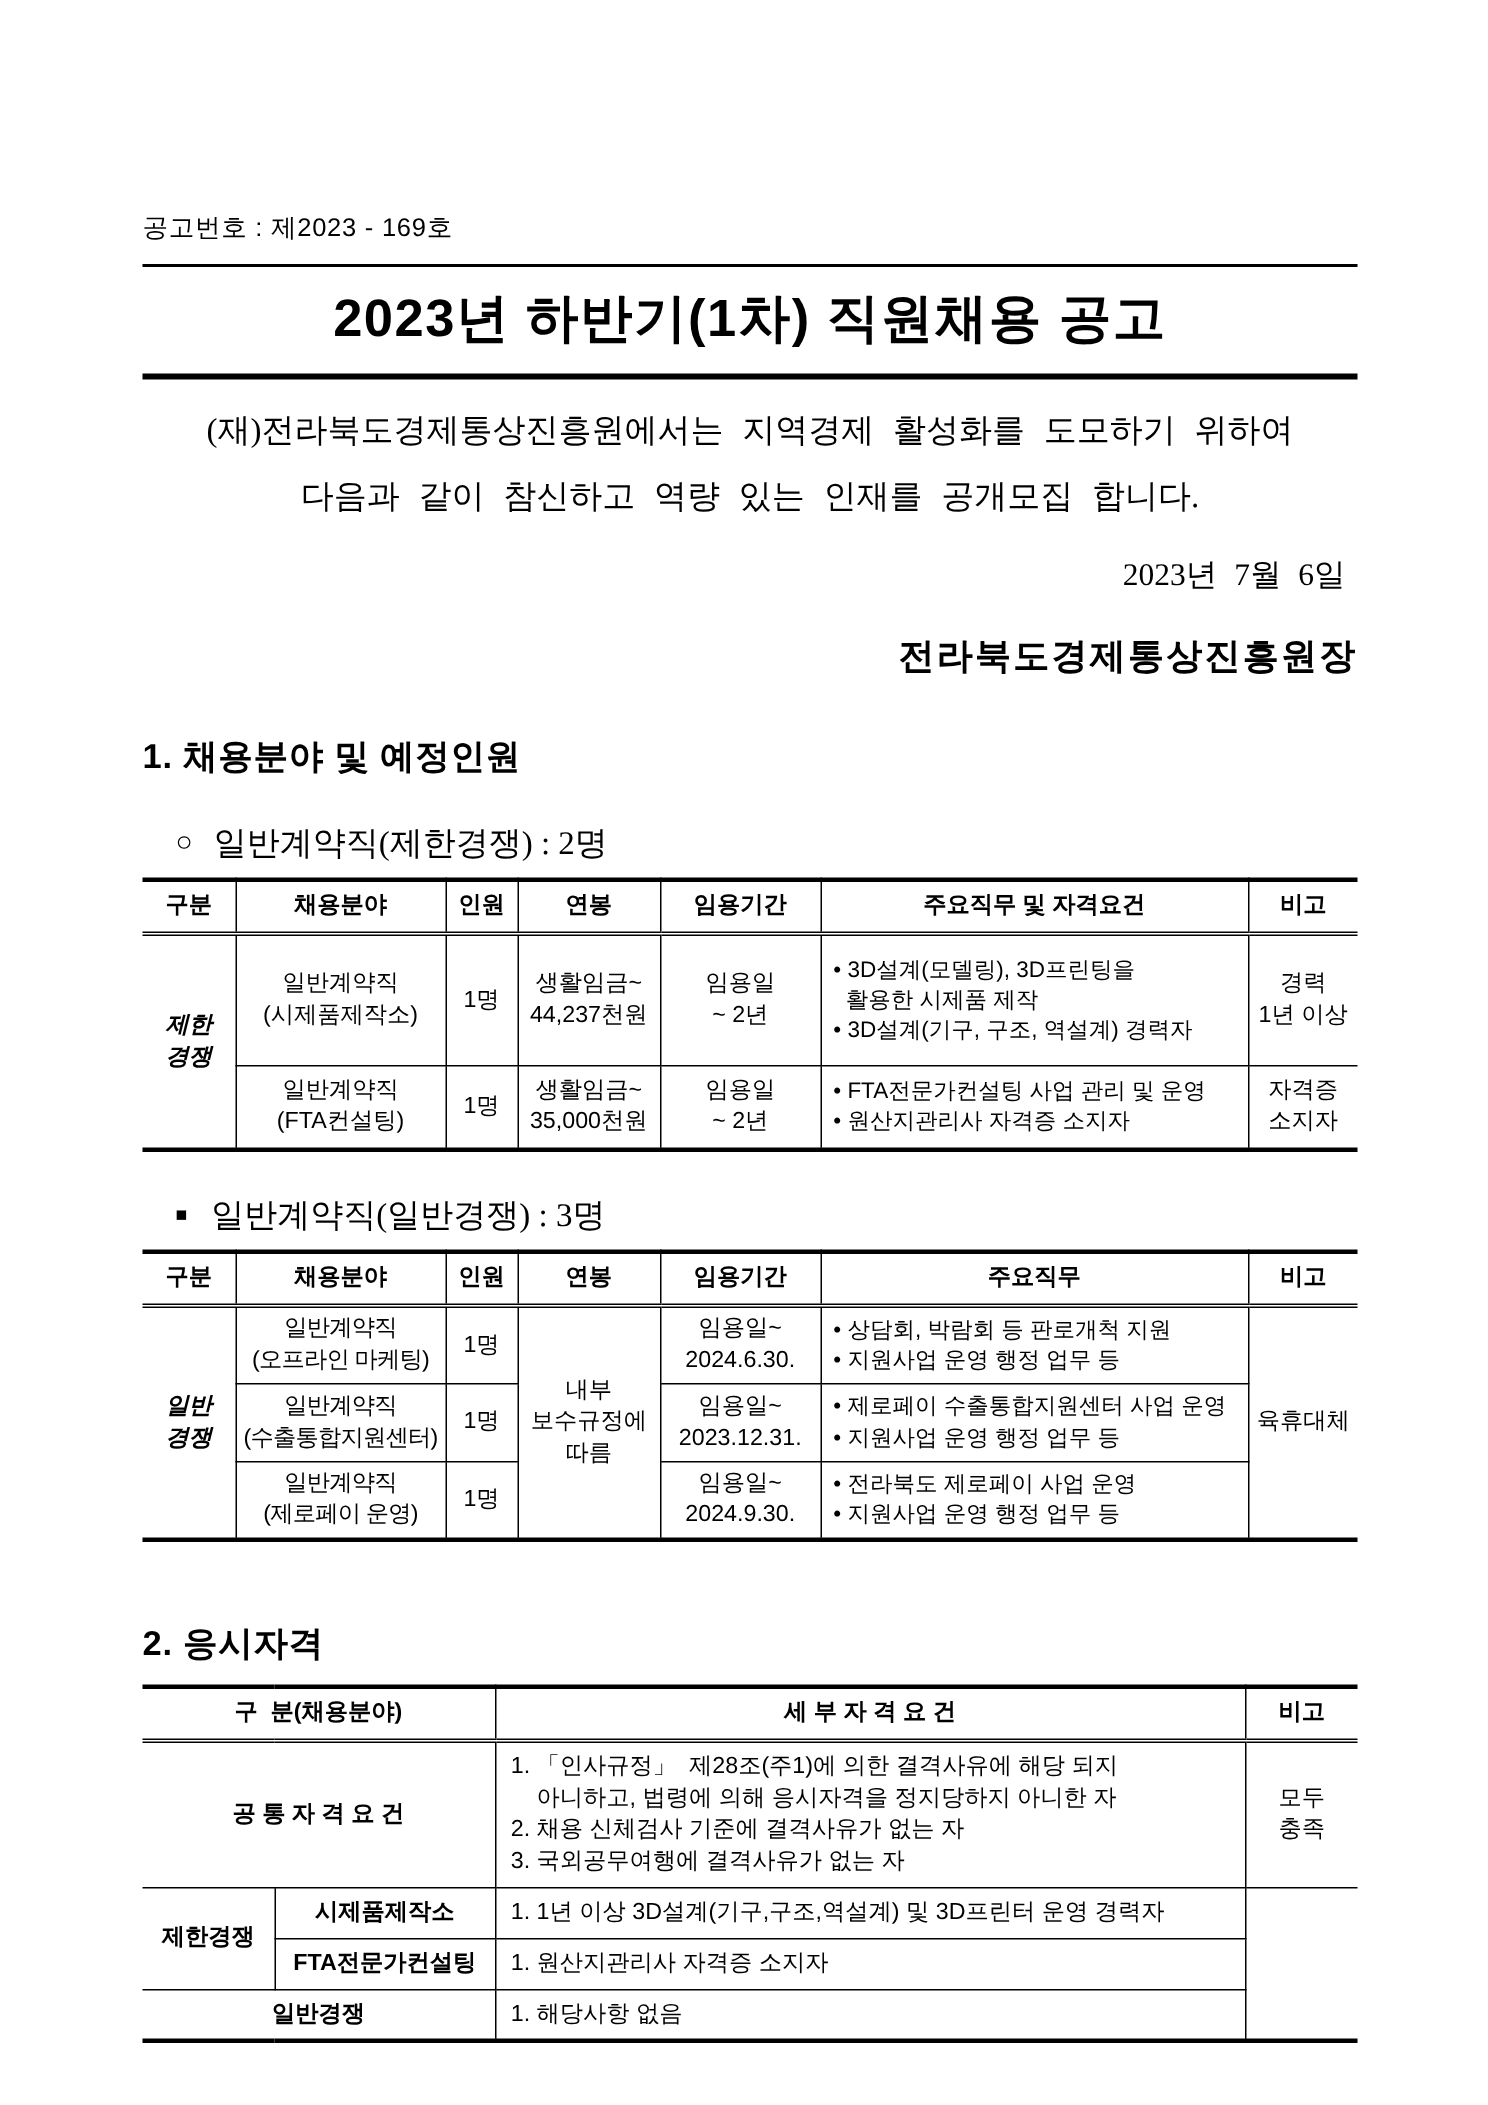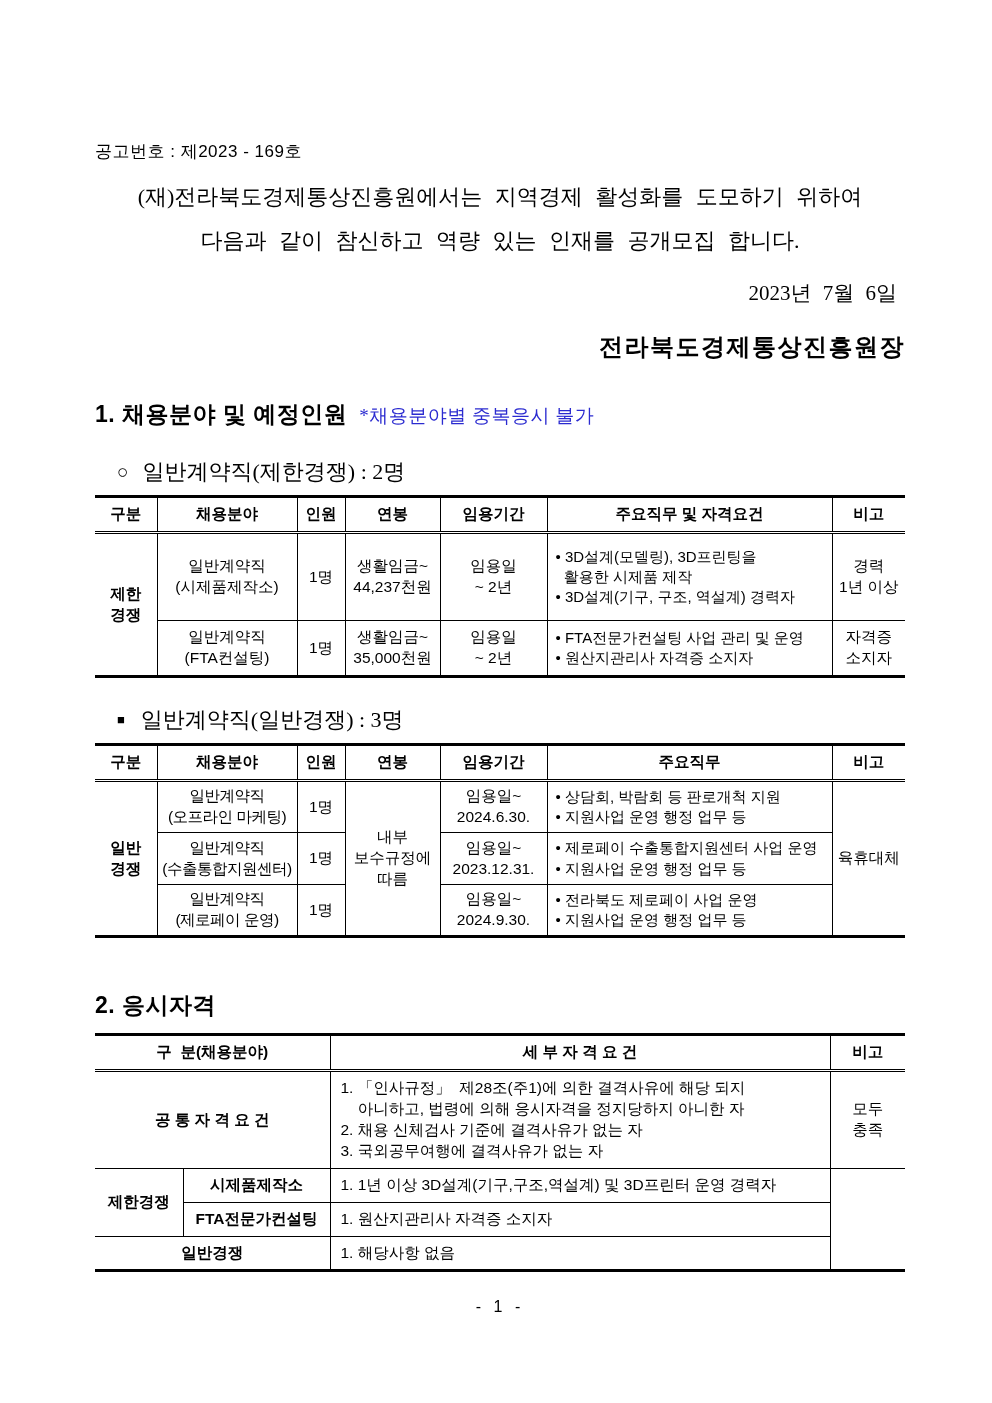--- a/index.html
+++ b/index.html
@@ -25,45 +25,47 @@
 
   table.doc-table { border-collapse:collapse; table-layout:fixed; width:810px; margin-top:8px;
                     border-top:3px solid #000; border-bottom:3px solid #000;
                     border-left:hidden; border-right:hidden; }
   .doc-table th, .doc-table td { border:1px solid #000; vertical-align:middle; text-align:center;
                                  font-size:15.5px; line-height:1.35; padding:3px 2px;
                                  white-space:pre-line; word-break:keep-all; }
   .doc-table th { font-weight:bold; border-bottom:3px double #000; height:36px; white-space:pre-wrap; }
   .doc-table td.duties { text-align:left; white-space:pre-wrap; padding-left:8px; font-size:15px; }
   .doc-table td.req { text-align:left; white-space:pre-wrap; padding-left:10px; font-size:15.5px; }
-  .group-label { font-weight:bold; font-size:16px; }
+  .group-label { font-weight:bold; font-size:16px;font-style:italic; }
   .bold-cell { font-weight:bold; }
   .tight { letter-spacing:-0.5px; font-size:14.5px; }
   tr.h88 { height:88px; } tr.h56 { height:56px; } tr.h52 { height:52px; }
   tr.h98 { height:98px; } tr.h34 { height:34px; }
 
   .page-footer { margin-top:26px; text-align:center; font-size:16px; letter-spacing:4px; }
 </style>
 </head>
 <body>
 
 <div class="page">
 
   <div class="doc-number">공고번호 : 제2023 - 169호</div>
 
+  <div class="title-block">
+    <div class="doc-title">2023년 하반기(1차) 직원채용 공고</div>
+  </div>
 
   <div class="intro">(재)전라북도경제통상진흥원에서는 지역경제 활성화를 도모하기 위하여
 다음과 같이 참신하고 역량 있는 인재를 공개모집 합니다.</div>
 
   <div class="date-line">2023년 7월 6일</div>
   <div class="signer-line">전라북도경제통상진흥원장</div>
 
   <div class="sec-heading">
     <span>1. 채용분야 및 예정인원</span>
-    <span class="sec-note" id="sec-note" style="color: rgb(43, 43, 208);">*채용분야별 중복응시 불가</span>
   </div>
 
   <div class="subheading">
     <span class="bullet-circle">○</span>
     <span>일반계약직(제한경쟁) : 2명</span>
   </div>
 
   <table class="doc-table">
     <colgroup>
       <col style="width:62px">

